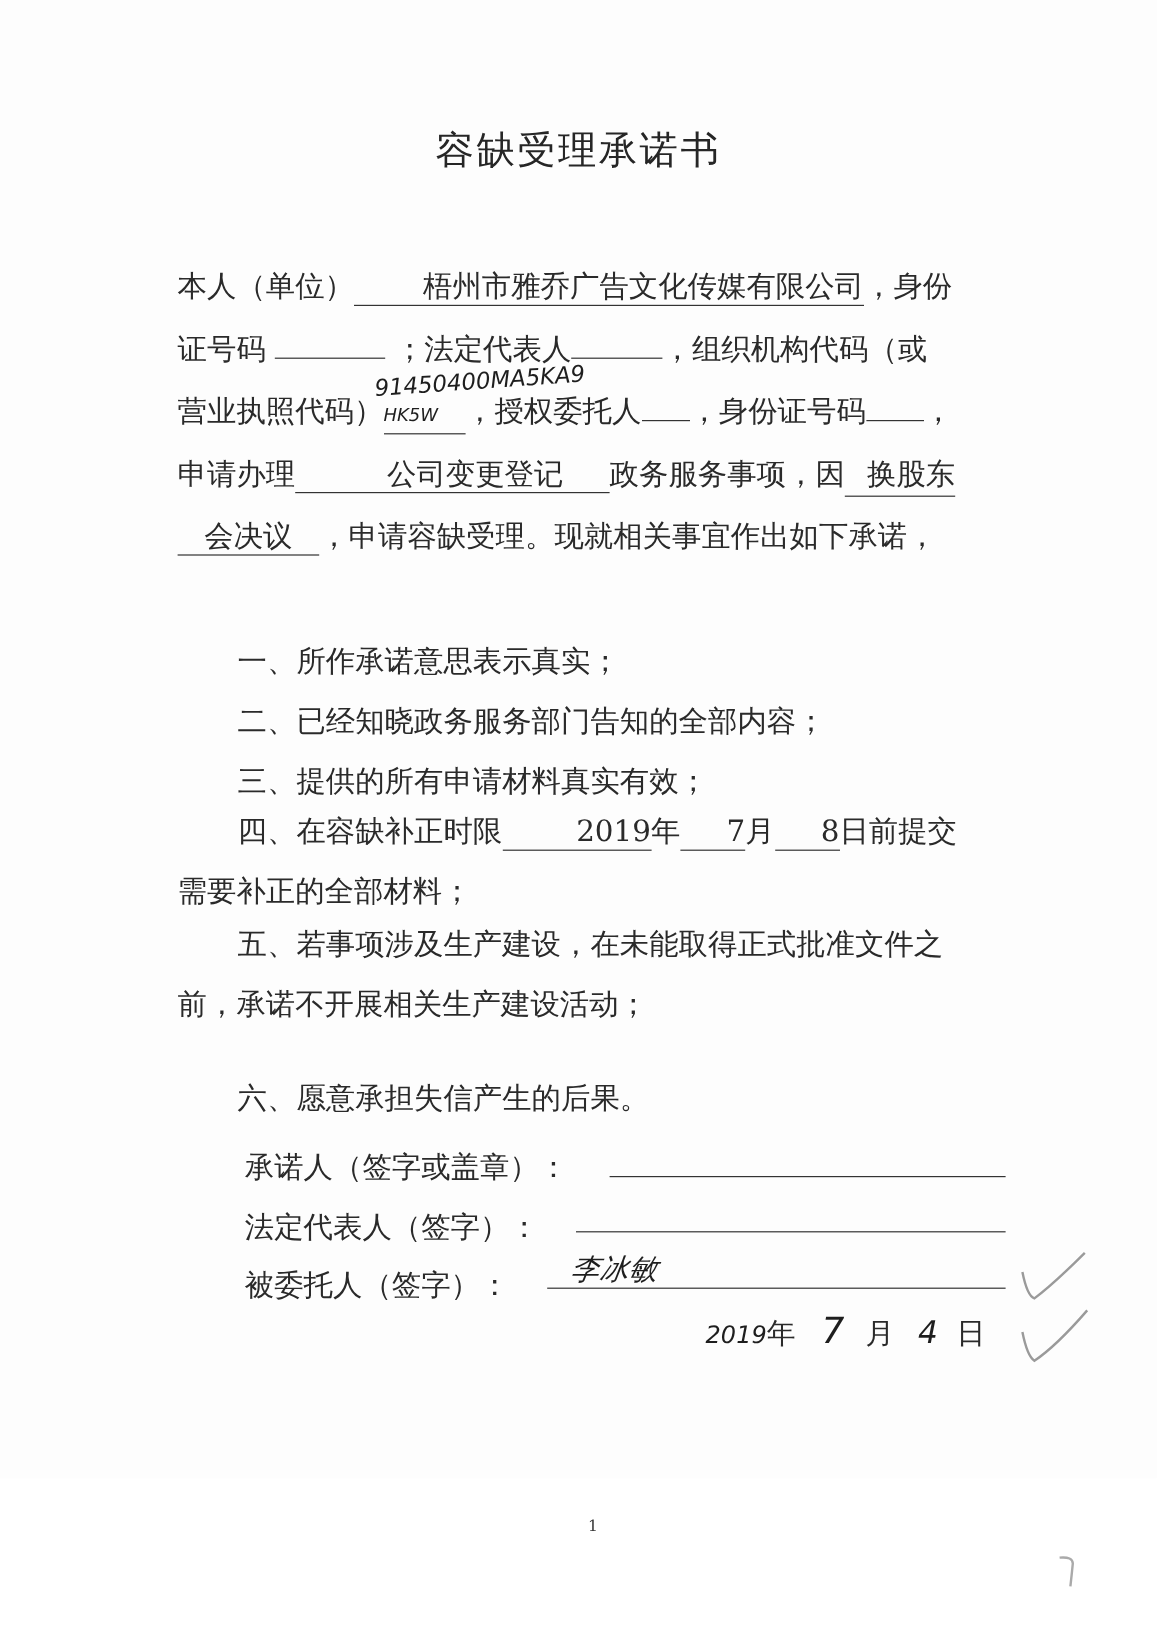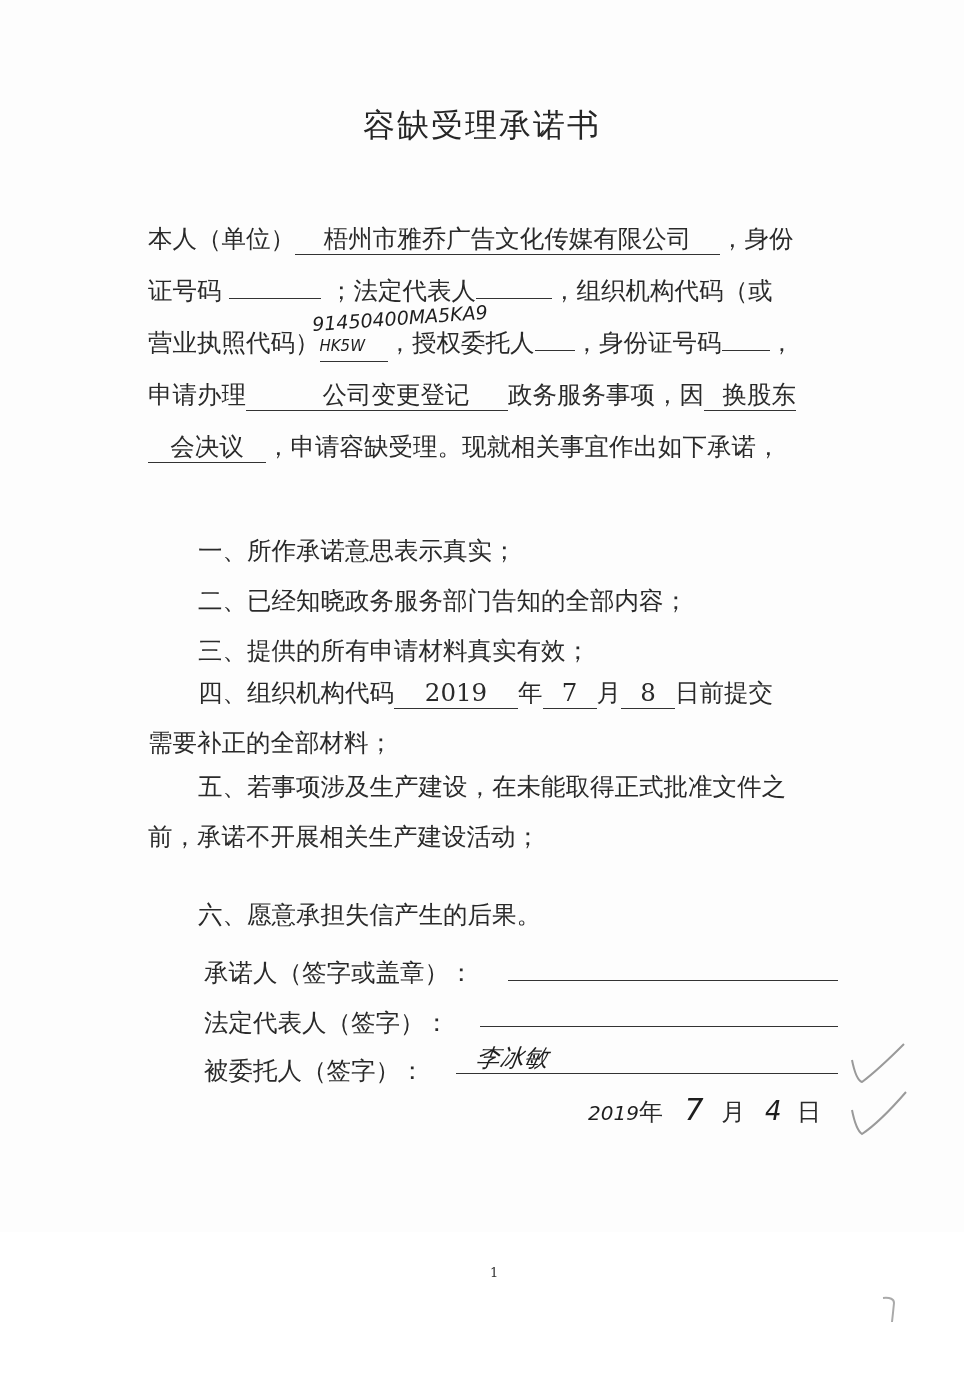--- a/index.html
+++ b/index.html
@@ -3,21 +3,21 @@
 <meta charset="utf-8">
 <style>
   html, body { margin: 0; padding: 0; background: #ffffff; }
   body { width: 964px; height: 1375px; position: relative; overflow: hidden;
          font-family: "DejaVu Serif", "Liberation Serif", serif; color: #2a2a2a; }
   .page { position: absolute; left: 0; top: 0; width: 964px; height: 1232px; background: #fdfdfd; }
   .title { position: absolute; top: 104px; left: 0; width: 964px; text-align: center;
            font-family: "DejaVu Sans", "Liberation Sans", sans-serif; font-size: 32px;
            letter-spacing: 2px; color: #262626; }
   .line { position: absolute; left: 148px; font-size: 24.5px; white-space: nowrap; line-height: 34px; }
-  .ul { display: inline-block; border-bottom: 1.6px solid #333; text-align: center; line-height: 30px; }
+  .ul { display: inline-block; border-bottom: 1.6px solid #333; text-align: right; line-height: 30px; }
   .hw { font-family: "DejaVu Sans", "Liberation Sans", sans-serif; color: #1e1e1e; font-style: italic; }
   .code-top { position: absolute; left: 313px; top: 313px; font-size: 19px; letter-spacing: 0px;
               transform: rotate(-4deg); transform-origin: left bottom; }
   .sigline { position: absolute; border-bottom: 1.6px solid #333; height: 0; }
   .check { position: absolute; width: 40px; height: 40px; }
   .pageno { position: absolute; left: 490px; top: 1265px; font-size: 13px; color: #333; }
   .mark { position: absolute; left: 880px; top: 1295px; }
 </style>
 </head>
 <body>
@@ -34,34 +34,34 @@
     <span>证号码</span>&nbsp;<span class="ul" style="width:92px;"></span>&nbsp;<span>；法定代表人</span><span class="ul" style="width:76px;"></span><span>，组织机构代码（或</span>
   </div>
 
   <div class="code-top hw">91450400MA5KA9</div>
 
   <div class="line" style="top:326px;">
     <span>营业执照代码）</span><span class="ul hw" style="width:68px; font-size:15px; text-align:left;">HK5W</span><span>，授权委托人</span><span class="ul" style="width:40px;"></span><span>，身份证号码</span><span class="ul" style="width:48px;"></span><span>，</span>
   </div>
 
   <div class="line" style="top:378px;">
-    <span>申请办理</span><span class="ul" style="width:262px; text-align:center; padding-left:0;"><span style="padding-left:38px;">公司变更登记</span></span><span>政务服务事项，因</span><span class="ul" style="width:92px; text-align:right;">换股东</span>
+    <span>申请办理</span><span class="ul" style="width:262px; text-align:center; padding-left:0;"><span style="padding-left:38px;">公司变更登记</span></span><span>政务服务事项，因</span><span class="ul" style="width:92px; text-align:right;font-family:Liberation Mono, monospace;">换股东</span>
   </div>
 
   <div class="line" style="top:430px;">
     <span class="ul" style="width:118px; text-align:center;">会决议</span><span>，申请容缺受理。现就相关事宜作出如下承诺，</span>
   </div>
 
 
   <div class="line" style="top:534px; left:198px;">一、所作承诺意思表示真实；</div>
   <div class="line" style="top:584px; left:198px;">二、已经知晓政务服务部门告知的全部内容；</div>
   <div class="line" style="top:634px; left:198px;">三、提供的所有申请材料真实有效；</div>
 
   <div class="line" style="top:676px; left:198px;">
-    <span>四、组织机构代码</span><span class="ul" style="width:124px;">2019</span><span>年</span><span class="ul" style="width:54px;">7</span><span>月</span><span class="ul" style="width:54px;">8</span><span>日前提交</span>
+    <span>四、在容缺补正时限</span><span class="ul" style="width:124px;">2019</span><span>年</span><span class="ul" style="width:54px;">7</span><span>月</span><span class="ul" style="width:54px;">8</span><span>日前提交</span>
   </div>
   <div class="line" style="top:726px;">需要补正的全部材料；</div>
 
   <div class="line" style="top:770px; left:198px;">五、若事项涉及生产建设，在未能取得正式批准文件之</div>
   <div class="line" style="top:820px;">前，承诺不开展相关生产建设活动；</div>
 
   <div class="line" style="top:866px; left:198px;margin-top:32px;">六、愿意承担失信产生的后果。</div>
 
   <div class="line" style="top:956px; left:204px;">承诺人（签字或盖章）：</div>
   <div class="sigline" style="left:508px; top:980px; width:330px;"></div>

